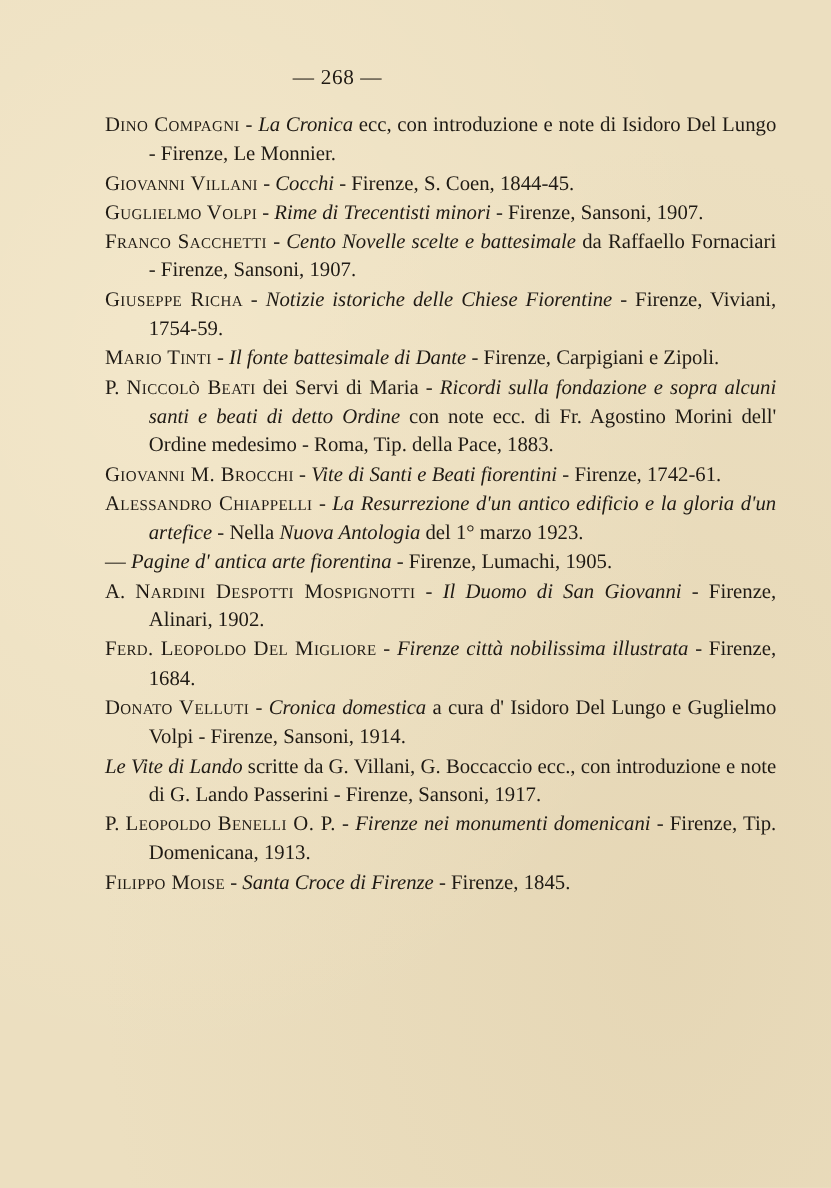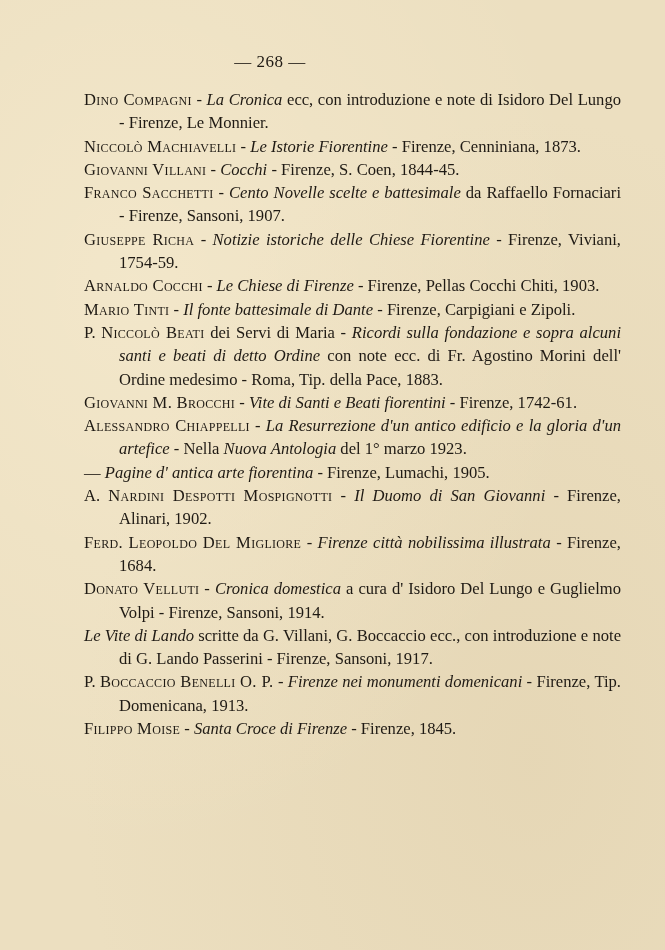--- a/index.html
+++ b/index.html
@@ -28,29 +28,28 @@
     .sc { font-variant: small-caps; letter-spacing: 0.3px; }
     .it { font-style: italic; }
   </style>
 </head>
 <body>
 
 <div class="page-number">— 268 —</div>
 
 <div class="entries">
   <div class="entry"><span></span><span class="sc">Dino Compagni</span><span> - </span><span class="it">La Cronica</span><span> ecc, con introduzione e note di Isidoro Del Lungo - Firenze, Le Monnier.</span></div>
-  <div class="entry"><span class="sc">Niccolò Machiavelli</span><span> - </span><span class="it">Le Istorie Fiorentine</span><span> - Firenze, Cenniniana, 1873.</span></div>
   <div class="entry"><span class="sc">Giovanni Villani</span><span> - </span><span class="it">Cocchi</span><span> - Firenze, S. Coen, 1844-45.</span></div>
+  <div class="entry"><span class="sc">Guglielmo Volpi</span><span> - </span><span class="it">Rime di Trecentisti minori</span><span> - Firenze, Sansoni, 1907.</span></div>
   <div class="entry"><span class="sc">Franco Sacchetti</span><span> - </span><span class="it">Cento Novelle scelte e battesimale</span><span> da Raffaello Fornaciari - Firenze, Sansoni, 1907.</span></div>
   <div class="entry"><span class="sc">Giuseppe Richa</span><span> - </span><span class="it">Notizie istoriche delle Chiese Fiorentine</span><span> - Firenze, Viviani, 1754-59.</span></div>
-  <div class="entry"><span class="sc">Arnaldo Cocchi</span><span> - </span><span class="it">Le Chiese di Firenze</span><span> - Firenze, Pellas Cocchi Chiti, 1903.</span></div>
   <div class="entry"><span class="sc">Mario Tinti</span><span> - </span><span class="it">Il fonte battesimale di Dante</span><span> - Firenze, Carpigiani e Zipoli.</span></div>
   <div class="entry"><span>P. </span><span class="sc">Niccolò Beati</span><span> dei Servi di Maria - </span><span class="it">Ricordi sulla fondazione e sopra alcuni santi e beati di detto Ordine</span><span> con note ecc. di Fr. Agostino Morini dell' Ordine medesimo - Roma, Tip. della Pace, 1883.</span></div>
   <div class="entry"><span class="sc">Giovanni M. Brocchi</span><span> - </span><span class="it">Vite di Santi e Beati fiorentini</span><span> - Firenze, 1742-61.</span></div>
   <div class="entry"><span class="sc">Alessandro Chiappelli</span><span> - </span><span class="it">La Resurrezione d'un antico edificio e la gloria d'un artefice</span><span> - Nella </span><span class="it">Nuova Antologia</span><span> del 1° marzo 1923.</span></div>
   <div class="entry"><span>— </span><span class="it">Pagine d' antica arte fiorentina</span><span> - Firenze, Lumachi, 1905.</span></div>
   <div class="entry"><span>A. </span><span class="sc">Nardini Despotti Mospignotti</span><span> - </span><span class="it">Il Duomo di San Giovanni</span><span> - Firenze, Alinari, 1902.</span></div>
   <div class="entry"><span class="sc">Ferd. Leopoldo Del Migliore</span><span> - </span><span class="it">Firenze città nobilissima illustrata</span><span> - Firenze, 1684.</span></div>
   <div class="entry"><span class="sc">Donato Velluti</span><span> - </span><span class="it">Cronica domestica</span><span> a cura d' Isidoro Del Lungo e Guglielmo Volpi - Firenze, Sansoni, 1914.</span></div>
   <div class="entry"><span class="it">Le Vite di Lando</span><span> scritte da G. Villani, G. Boccaccio ecc., con introduzione e note di G. Lando Passerini - Firenze, Sansoni, 1917.</span></div>
-  <div class="entry"><span>P. </span><span class="sc">Boccaccio Benelli O. P.</span><span> - </span><span class="it">Firenze nei monumenti domenicani</span><span> - Firenze, Tip. Domenicana, 1913.</span></div>
+  <div class="entry"><span>P. </span><span class="sc">Leopoldo Benelli O. P.</span><span> - </span><span class="it">Firenze nei monumenti domenicani</span><span> - Firenze, Tip. Domenicana, 1913.</span></div>
   <div class="entry"><span class="sc">Filippo Moise</span><span> - </span><span class="it">Santa Croce di Firenze</span><span> - Firenze, 1845.</span></div>
 </div>
 
 </body></html>

